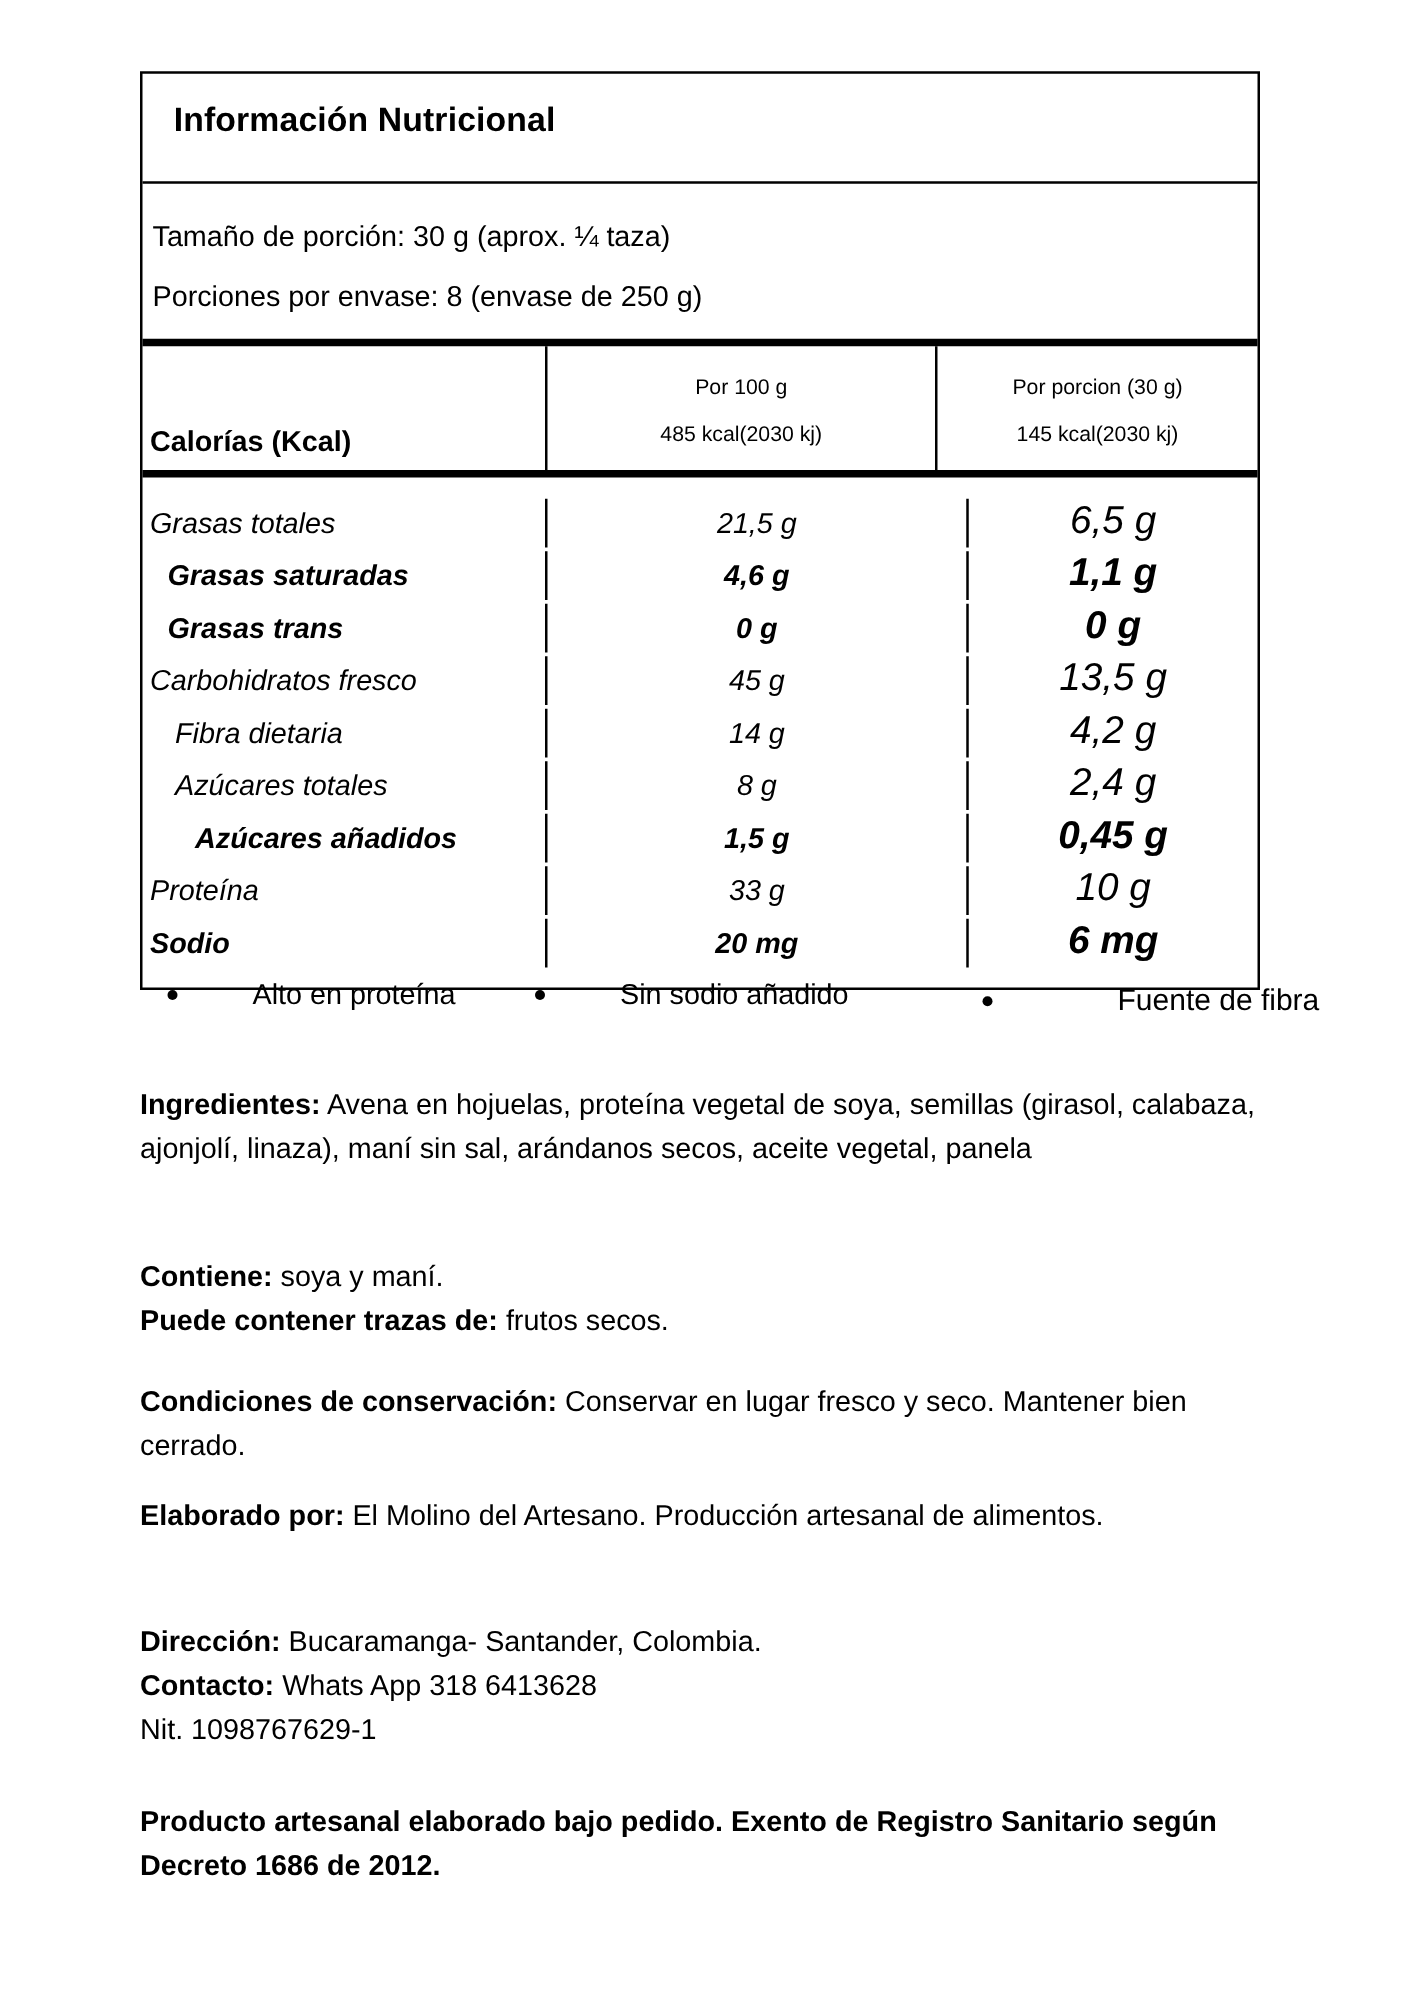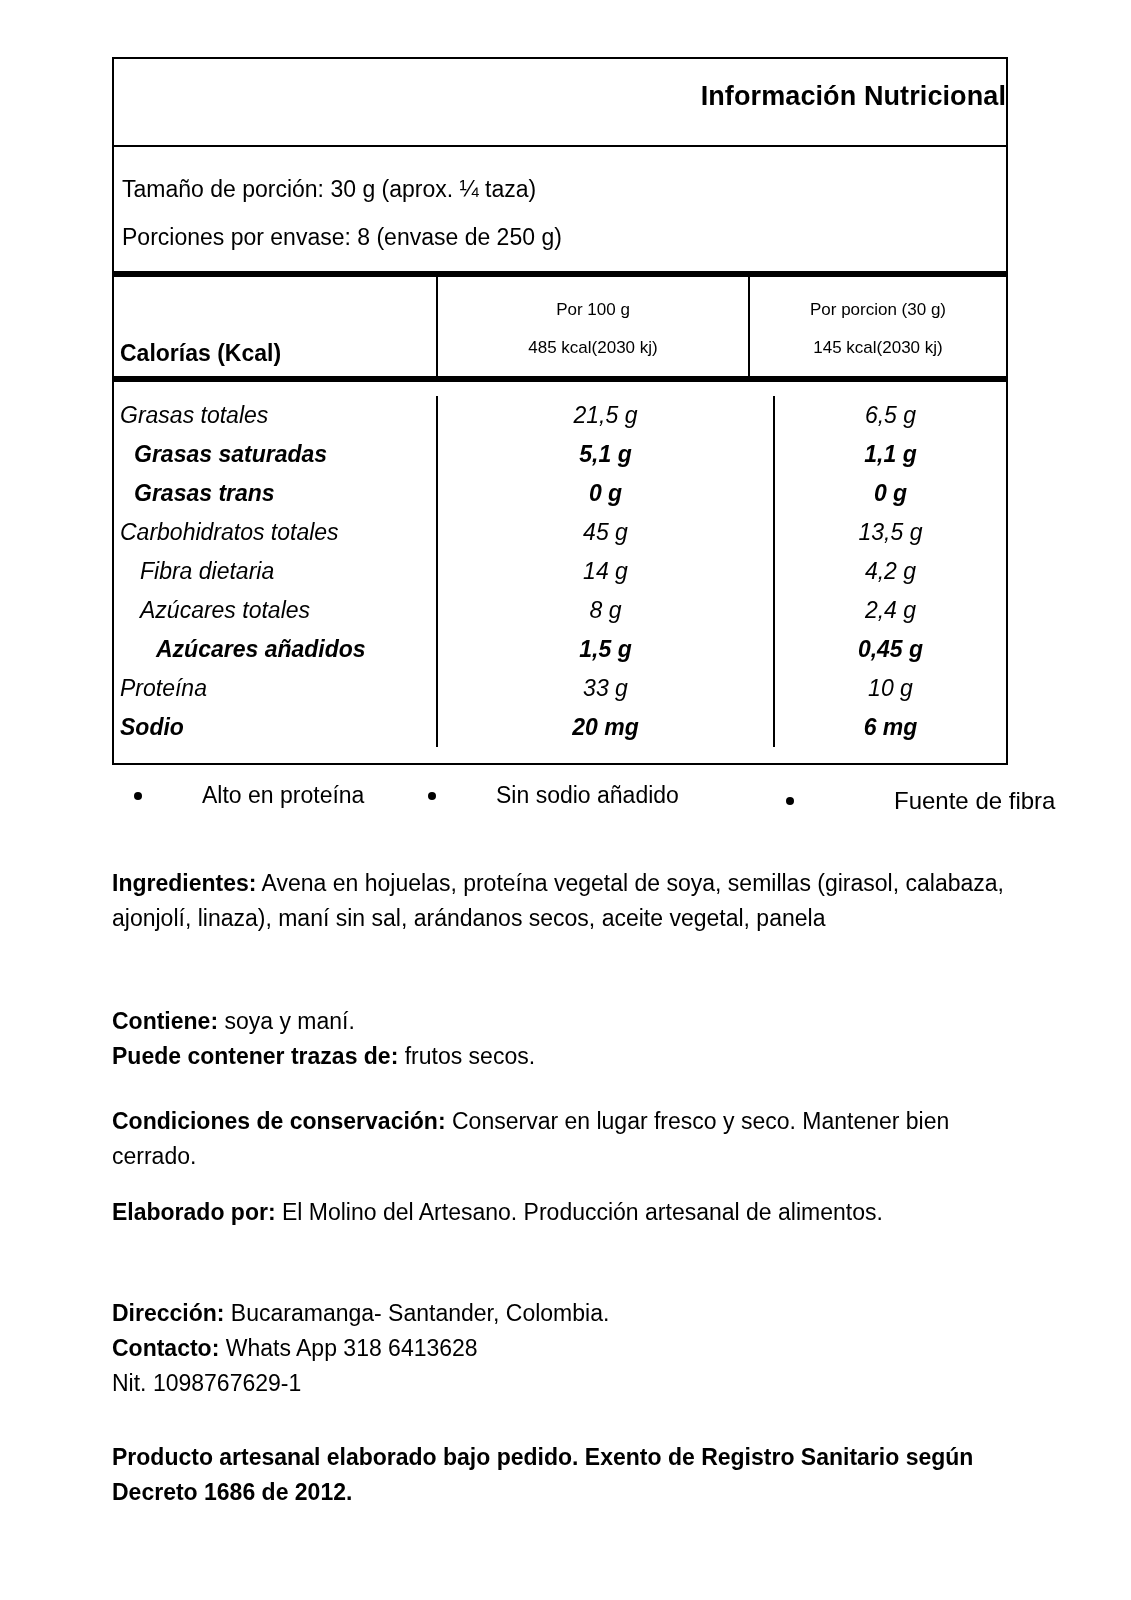--- a/index.html
+++ b/index.html
@@ -33,21 +33,21 @@
     border: 2px solid #000;
     box-sizing: border-box;
     background: #fff;
   }
 
   .nf-title-row {
     border-bottom: 2px solid #000;
     height: 88px;
     display: flex;
     align-items: flex-start;
-    justify-content: flex-end;
+    justify-content: flex-start;
     box-sizing: border-box;
     padding-left: 25px;
   }
   .nf-title {
     font-size: 27px;
     font-weight: bold;
     letter-spacing: 0.1px;
     padding-top: 22px;
   }
 
@@ -124,21 +124,21 @@
     box-sizing: border-box;
     border-right: 2px solid #000;
     text-align: center;
     font-size: 23px;
     line-height: 39px;
   }
   .nf-row .n2 {
     flex: 1;
     box-sizing: border-box;
     text-align: center;
-    font-size: 23px;
+    font-size: 31px;
     line-height: 39px;
   }
   .nf-row.b .n0,
   .nf-row.b .n1,
   .nf-row.b .n2 { font-weight: bold; }
 
   .ind-0 { padding-left: 6px !important; }
   .ind-1 { padding-left: 20px !important; }
   .ind-2 { padding-left: 26px !important; }
   .ind-3 { padding-left: 42px !important; }
@@ -220,30 +220,30 @@
     </div>
 
     <div class="nf-body" id="nutrient-rows">
         <div class="nf-row">
           <div class="n0 ind-0">Grasas totales</div>
           <div class="n1">21,5 g</div>
           <div class="n2">6,5 g</div>
         </div>
         <div class="nf-row b">
           <div class="n0 ind-1">Grasas saturadas</div>
-          <div class="n1">5,1 g</div>
+          <div class="n1">4,6 g</div>
           <div class="n2">1,1 g</div>
         </div>
         <div class="nf-row b">
           <div class="n0 ind-1">Grasas trans</div>
           <div class="n1">0 g</div>
           <div class="n2">0 g</div>
         </div>
         <div class="nf-row">
-          <div class="n0 ind-0">Carbohidratos totales</div>
+          <div class="n0 ind-0">Carbohidratos fresco</div>
           <div class="n1">45 g</div>
           <div class="n2">13,5 g</div>
         </div>
         <div class="nf-row">
           <div class="n0 ind-2">Fibra dietaria</div>
           <div class="n1">14 g</div>
           <div class="n2">4,2 g</div>
         </div>
         <div class="nf-row">
           <div class="n0 ind-2">Azúcares totales</div>

